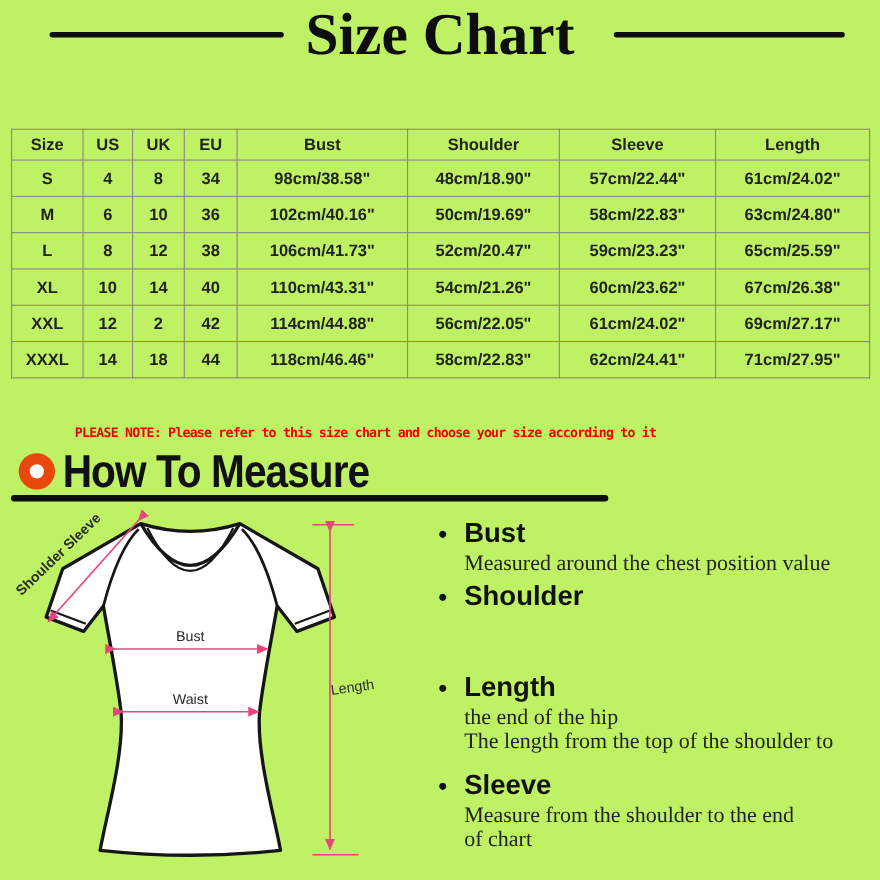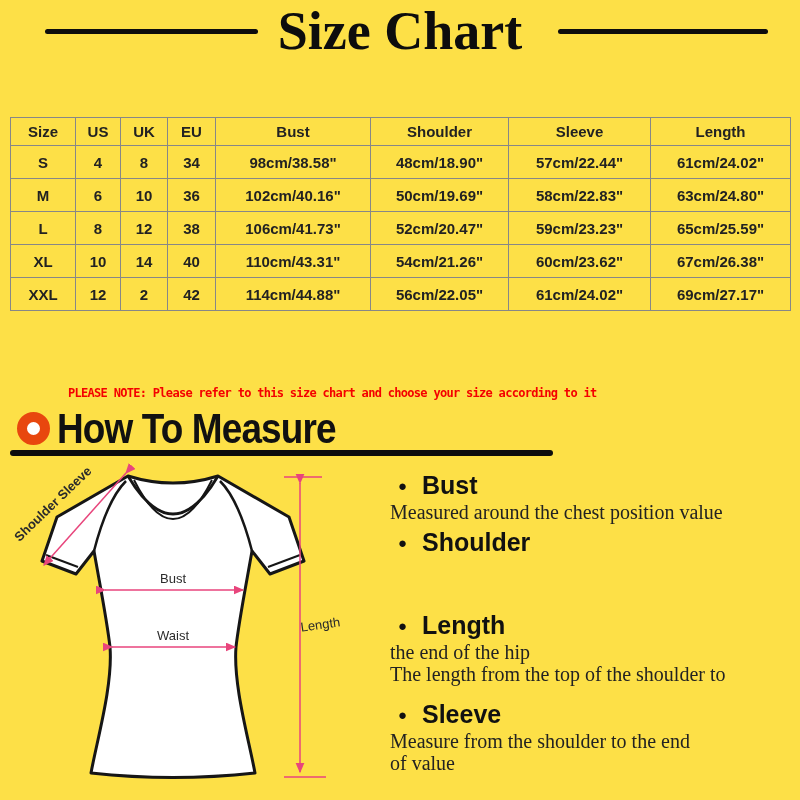--- a/index.html
+++ b/index.html
@@ -1,16 +1,16 @@
 <!DOCTYPE html>
 <html><head>
 <meta charset="utf-8">
 <style>
   html,body{margin:0;padding:0;background:#fff;}
-  .canvas{position:relative;width:800px;height:800px;background:#fde047;overflow:hidden;
+  .canvas{position:relative;width:800px;height:800px;background:#bef264;overflow:hidden;
           font-family:"Liberation Sans",sans-serif;color:#1c1c1c;}
 
   
   .page-title{position:absolute;top:0;left:0;width:800px;text-align:center;
               font-family:"Liberation Serif",serif;font-weight:bold;font-size:54px;color:#0d0d0d;}
   .title-rule{position:absolute;top:29px;height:5px;background:#0d0d0d;border-radius:3px;}
   .rule-left{left:45px;width:213px;}
   .rule-right{left:558px;width:210px;}
 
   
@@ -30,21 +30,21 @@
          letter-spacing:-1px;color:#111;white-space:nowrap;transform:scaleX(.88);transform-origin:left top;}
   .heading-rule{position:absolute;left:10px;top:450px;width:543px;height:6px;background:#0d0d0d;border-radius:3px;}
 
   
   .diagram{position:absolute;left:0;top:455px;}
 
   
   .m-item{position:absolute;left:390px;width:405px;}
   .m-bullet{position:absolute;left:8px;top:5px;font-size:15px;color:#111;}
   .m-label{margin-left:32px;font-size:25px;font-weight:bold;color:#111;line-height:26px;}
-  .m-desc{margin-top:3px;color:#222;}
+  .m-desc{margin-left:32px;margin-top:3px;color:#222;}
   .desc-serif{font-family:"Liberation Serif",serif;font-size:20px;line-height:22px;}
   .desc-mono{font-family:"DejaVu Sans Mono",monospace;font-size:16px;line-height:21px;letter-spacing:-0.5px;}
   .item-bust{top:472px;}
   .item-shoulder{top:529px;}
   .item-length{top:612px;}
   .item-sleeve{top:701px;}
 </style>
 </head>
 <body>
 
@@ -121,20 +121,30 @@
       <tr>
         <td>XXL</td>
         <td>12</td>
         <td>2</td>
         <td>42</td>
         <td>114cm/44.88"</td>
         <td>56cm/22.05"</td>
         <td>61cm/24.02"</td>
         <td>69cm/27.17"</td>
       </tr>
+      <tr>
+        <td>XXXL</td>
+        <td>14</td>
+        <td>18</td>
+        <td>44</td>
+        <td>118cm/46.46"</td>
+        <td>58cm/22.83"</td>
+        <td>62cm/24.41"</td>
+        <td>71cm/27.95"</td>
+      </tr>
     </tbody>
   </table>
 
   <div class="note">PLEASE NOTE: Please refer to this size chart and choose your size according to it</div>
 
   <div class="donut"></div>
   <div class="measure-heading">How To Measure</div>
   <div class="heading-rule"></div>
 
   <svg class="diagram" width="400" height="345" viewBox="0 0 400 345">
@@ -195,17 +205,17 @@
       <div>the end of the hip</div>
       <div>The length from the top of the shoulder to</div>
     </div>
   </div>
 
   <div class="m-item item-sleeve">
     <span class="m-bullet">●</span>
     <div class="m-label">Sleeve</div>
     <div class="m-desc desc-serif">
       <div>Measure from the shoulder to the end</div>
-      <div>of value</div>
+      <div>of chart</div>
     </div>
   </div>
 
 </div>
 
 </body></html>

